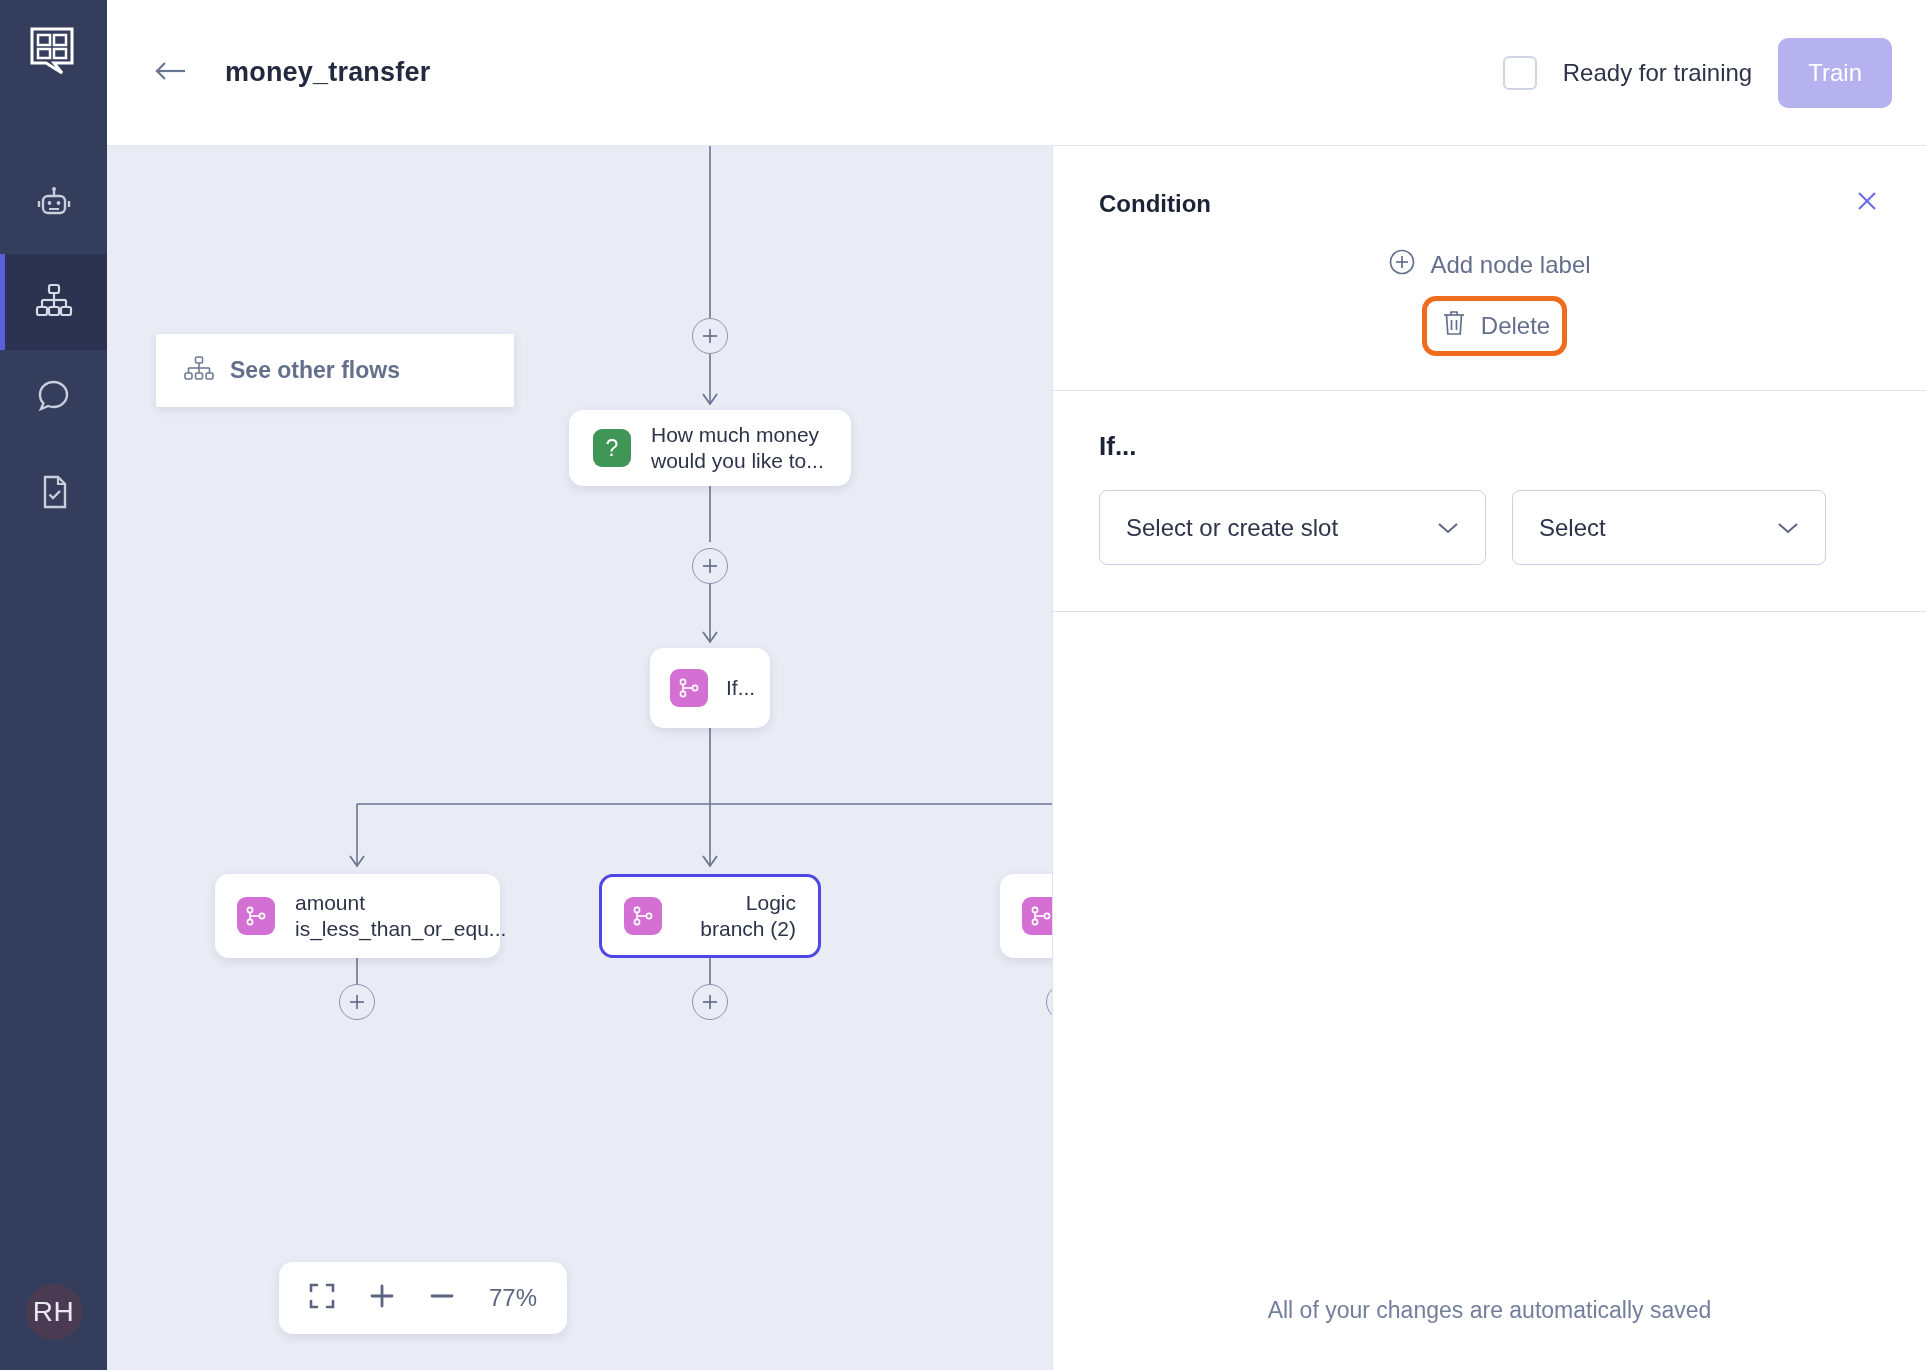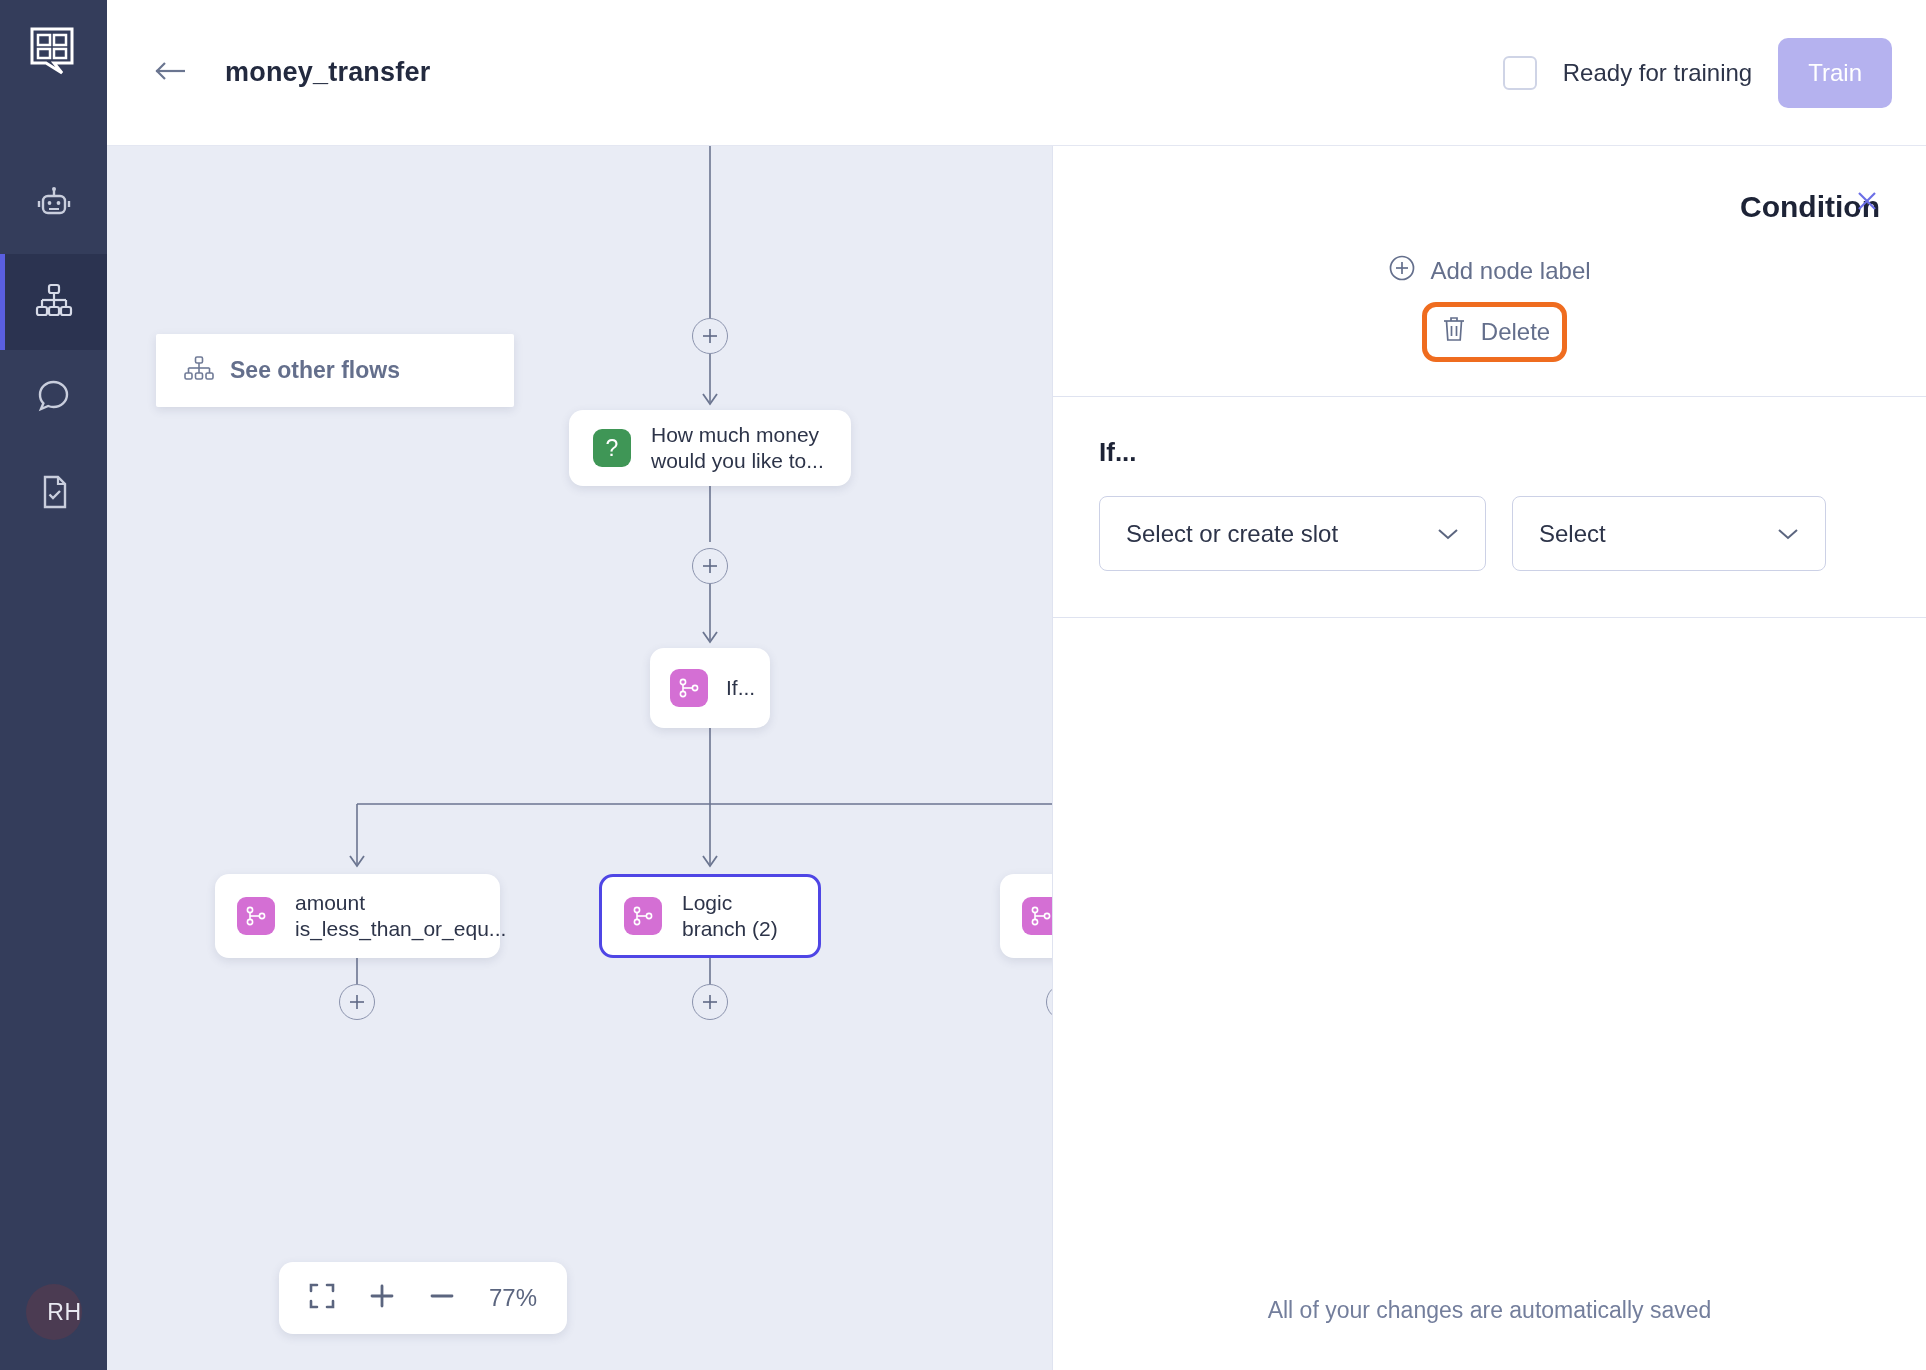--- a/index.html
+++ b/index.html
@@ -32,22 +32,22 @@
   .rail-item.active { background: #2b3350; }
   .rail-item.active::before {
     content: ""; position: absolute; left: 0; top: 0;
     width: 5px; height: 100%; background: #5a5fe0;
   }
   .rail-avatar {
     position: absolute; bottom: 30px; left: 50%;
     transform: translateX(-50%);
     width: 56px; height: 56px; border-radius: 50%;
     background: #4b3b52;
-    display: flex; align-items: center; justify-content: flex-end;
-    color: #e9e9f2; font-size: 23px; letter-spacing: .5px;
+    display: flex; align-items: center; justify-content: center;
+    color: #e9e9f2; font-size: 28px; letter-spacing: .5px;
   }
 
   
   .main { flex: 1; display: flex; flex-direction: column; height: 1370px; position: relative; }
 
   
   .topbar {
     height: 146px; background: #ffffff;
     display: flex; align-items: center;
     padding: 0 34px 0 44px;
@@ -84,21 +84,21 @@
     background: #e9ecf5; overflow: hidden;
   }
   .canvas-svg { position: absolute; left: 0; top: 0; }
 
   .node {
     position: absolute; background: #ffffff; border-radius: 14px;
     box-shadow: 0 3px 10px rgba(60,72,110,.13);
     display: flex; align-items: center;
     cursor: pointer;
   }
-  .node.selected { border: 3px solid #4f46e5; box-shadow: none; }
+  .node.selected { border: 3px solid #4f46e5; box-shadow: none; text-align: right; }
 
   .node-icon {
     width: 38px; height: 38px; border-radius: 9px;
     display: flex; align-items: center; justify-content: center;
     flex: 0 0 38px;
   }
   .node-icon.green { background: #3f9656; color: #ffffff; font-size: 23px; }
   .node-icon.pink { background: #d playground; }
   .node-icon.pink { background: #d46fd4; }
   .node-label { font-size: 21px; color: #2d3449; line-height: 1.25; }
@@ -130,21 +130,21 @@
   .zoom-btn { cursor: pointer; color: #5b657f; display: flex; align-items: center; }
   .zoom-level { font-size: 24px; color: #5b657f; }
 
   
   .panel {
     flex: 1; background: #ffffff; position: relative;
     border-left: 1px solid #dfe3f0;
     display: flex; flex-direction: column;
   }
   .panel-head { padding: 44px 46px 0 46px; position: relative; }
-  .panel-title { font-size: 30px; font-weight: bold; color: #1d2336; text-align: right; }
+  .panel-title { font-size: 24px; font-weight: bold; color: #1d2336; }
   .panel-close {
     position: absolute; right: 42px; top: 40px;
     width: 34px; height: 34px; cursor: pointer; color: #6b6ee6;
     display: flex; align-items: center; justify-content: center;
   }
   .panel-actions {
     display: flex; align-items: center; gap: 4px;
     margin-top: 20px; padding-bottom: 34px; flex-direction: column;
   }
   .panel-action {

